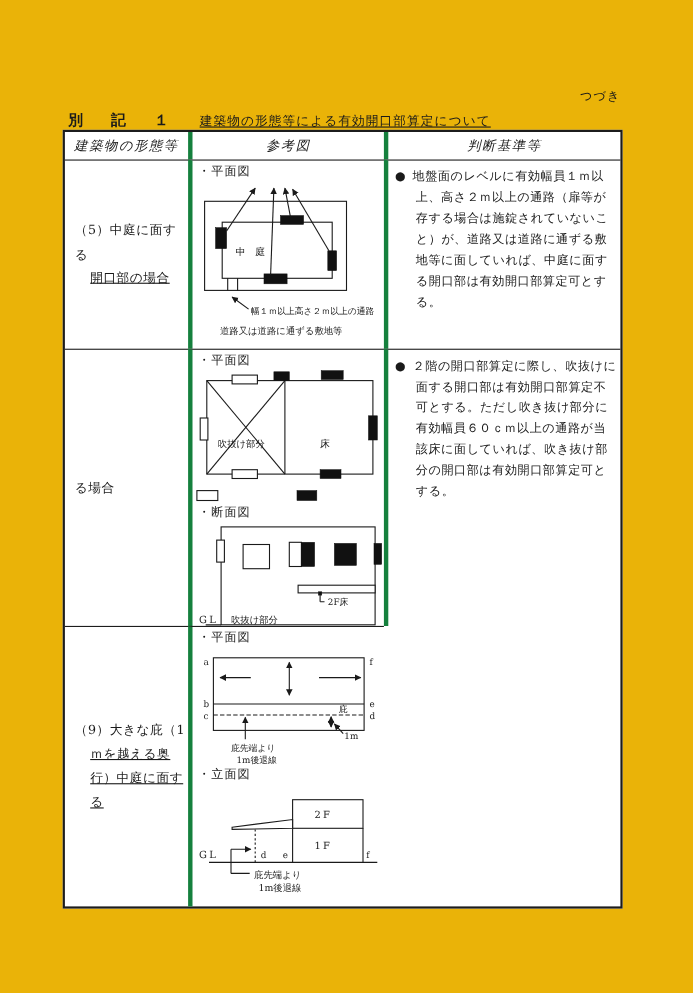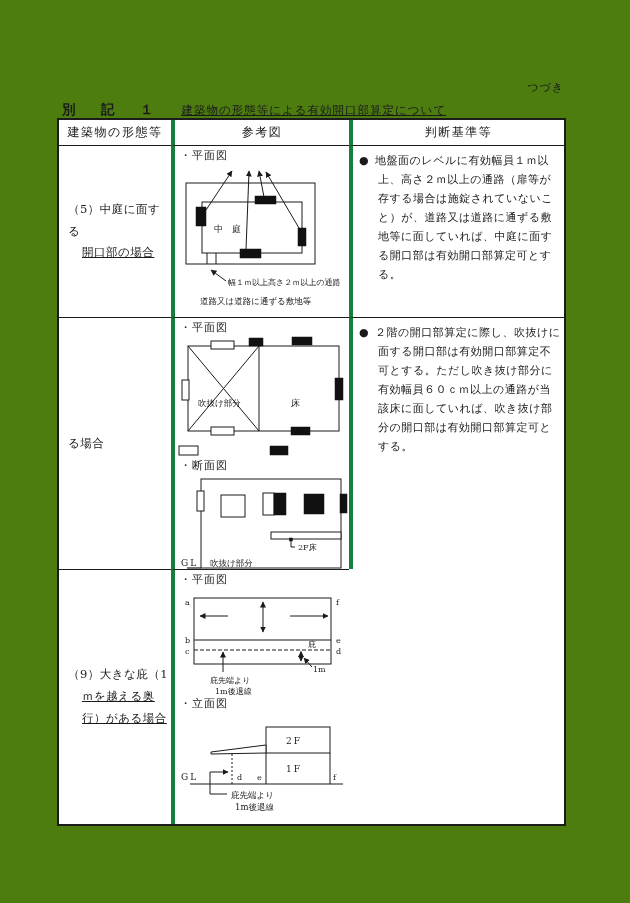--- a/index.html
+++ b/index.html
@@ -1,36 +1,36 @@
 <!DOCTYPE html>
 <html><head>
 <meta charset="utf-8">
 <style>
   html,body{margin:0;padding:0;}
   body{
     width:630px;height:903px;background:#ffffff;
     font-family:"DejaVu Serif","Liberation Serif",serif;
     color:#1a1a1a;position:relative;overflow:hidden;
   }
-  .page{position:absolute;inset:0;background:#4d7c0f;}
+  .page{position:absolute;inset:0;background:#eab308;}
   .tsuzuki{position:absolute;top:80px;right:66px;font-size:11px;letter-spacing:1px;}
   .titlebar{position:absolute;left:62px;top:99px;white-space:nowrap;}
   .titlebar .h{font-weight:bold;font-size:13.5px;letter-spacing:6px;}
   .titlebar .s{font-size:11.5px;margin-left:22px;letter-spacing:1px;text-decoration:underline;}
   .tbl{
     position:absolute;left:57px;top:118px;
     display:grid;
     grid-template-columns:112px 178px 215px;
     grid-template-rows:25px 172px 252px 255px;
     border:2px solid #1c1c1c;background:#fff;
   }
   .cell{overflow:hidden;box-sizing:border-box;}
   .bl{border-left:4px solid #15803d;}
   .bt{border-top:1px solid #1c1c1c;}
-  .hc{display:flex;align-items:center;justify-content:center;font-size:12px;letter-spacing:1.5px;}
+  .hc{display:flex;align-items:center;justify-content:center;font-size:12px;letter-spacing:1.5px;font-style:italic;}
   .form{display:flex;flex-direction:column;justify-content:center;padding:0 2px 0 9px;font-size:11.5px;line-height:1.9;letter-spacing:0.5px;}
   .form .fl:nth-child(n+2){padding-left:14px;text-decoration:underline;}
   .fig{position:relative;padding:2px 0 0 3px;}
   .flab{font-size:11px;height:14px;line-height:14px;margin:1px 0 1px 2px;letter-spacing:1px;}
   .fig svg{display:block;}
   .crit{padding:5px 3px 0 6px;font-size:11px;line-height:1.73;letter-spacing:0.5px;}
   .crit p{margin:0;padding-left:19px;text-indent:-19px;}
   .crit p + p{margin-top:28px;}
   .crit .bm{margin-right:6px;}
   svg text{font-family:"DejaVu Serif","Liberation Serif",serif;fill:#1a1a1a;}
@@ -139,21 +139,21 @@
       </svg>
     </div>
 
     <div class="cell crit bt bl">
       <p><span class="bm">●</span><span>２階の開口部算定に際し、吹抜けに面する開口部は有効開口部算定不可とする。ただし吹き抜け部分に有効幅員６０ｃｍ以上の通路が当該床に面していれば、吹き抜け部分の開口部は有効開口部算定可とする。</span></p>
     </div>
 
     <div class="cell form bt">
       <div class="fl">（9）大きな庇（1</div>
       <div class="fl">ｍを越える奥</div>
-      <div class="fl">行）がある場合</div>
+      <div class="fl">行）中庭に面する</div>
     </div>
 
     <div class="cell fig bt bl">
       <div class="flab">・平面図</div>
       <svg width="173" height="108" viewBox="0 0 173 108">
         <defs>
           <marker id="ah2" markerWidth="7" markerHeight="7" refX="5.5" refY="3" orient="auto-start-reverse" markerUnits="userSpaceOnUse">
             <path d="M0,0 L6,3 L0,6 z" fill="#1a1a1a"></path>
           </marker>
         </defs>

